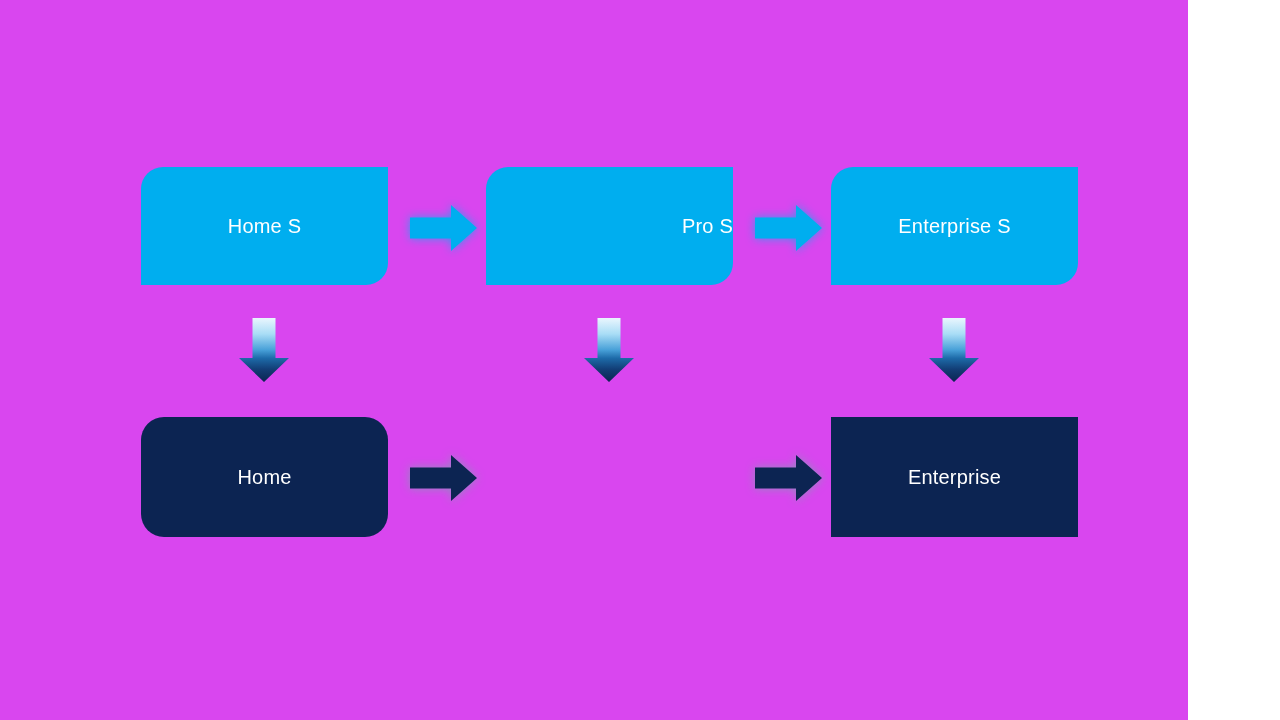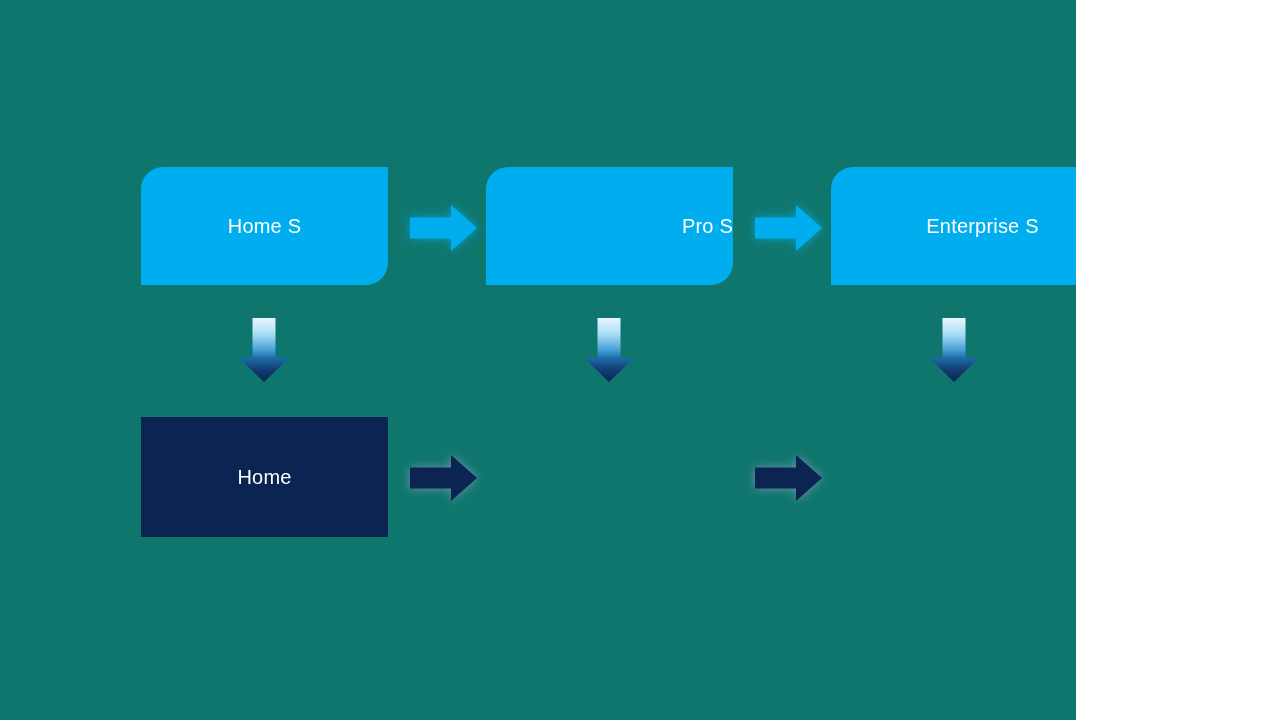--- a/index.html
+++ b/index.html
@@ -2,23 +2,23 @@
 <html><head>
 <meta charset="utf-8">
 <style>
   html, body {
     margin: 0;
     padding: 0;
     background: #ffffff;
   }
   .canvas {
     position: relative;
-    width: 1076px;
+    width: 1188px;
     height: 720px;
-    background: #0f766e;
+    background: #d946ef;
     overflow: hidden;
     font-family: "Liberation Sans", "DejaVu Sans", sans-serif;
   }
   .node {
     position: absolute;
     width: 247px;
     display: flex;
     align-items: center;
     justify-content: center;
   }
@@ -33,21 +33,21 @@
     height: 118px;
     border-radius: 22px 0 22px 0;
   }
   .bottom-node {
     top: 417px;
     height: 120px;
     border-radius: 0;
   }
   .col-0 { left: 141px; }
   .col-1 { left: 486px; justify-content: flex-end; }
-  .col-2 { left: 831px; padding-left: 28px; }
+  .col-2 { left: 831px; }
 
   .arrow-right {
     position: absolute;
     width: 67px;
     height: 46px;
     overflow: visible;
   }
   .arrow-right.row-top { top: 205px; }
   .arrow-right.row-bottom { top: 455px; }
   .gap-0 { left: 410px; }
@@ -110,22 +110,25 @@
   <svg class="arrow-down down-0" viewBox="0 0 50 64">
     <polygon points="13.5,0 36.5,0 36.5,40 50,40 25,64 0,40 13.5,40" fill="url(#downGrad)"></polygon>
   </svg>
   <svg class="arrow-down down-1" viewBox="0 0 50 64">
     <polygon points="13.5,0 36.5,0 36.5,40 50,40 25,64 0,40 13.5,40" fill="url(#downGrad)"></polygon>
   </svg>
   <svg class="arrow-down down-2" viewBox="0 0 50 64">
     <polygon points="13.5,0 36.5,0 36.5,40 50,40 25,64 0,40 13.5,40" fill="url(#downGrad)"></polygon>
   </svg>
 
-  <div class="node bottom-node col-0" style="background-color: rgb(12, 36, 82);">
+  <div class="node bottom-node col-0" style="background-color: rgb(12, 36, 82); border-radius: 23px;">
     <span class="node-label">Home</span>
+  </div>
+  <div class="node bottom-node col-2" style="background-color: rgb(12, 36, 82);">
+    <span class="node-label">Enterprise</span>
   </div>
 
   <svg class="arrow-right row-bottom gap-0 glow-dark" viewBox="0 0 67 46">
     <polygon points="0,12.5 41,12.5 41,0 67,23 41,46 41,33.5 0,33.5" fill="#0C2452"></polygon>
   </svg>
   <svg class="arrow-right row-bottom gap-1 glow-dark" viewBox="0 0 67 46">
     <polygon points="0,12.5 41,12.5 41,0 67,23 41,46 41,33.5 0,33.5" fill="#0C2452"></polygon>
   </svg>
 
 </div>

